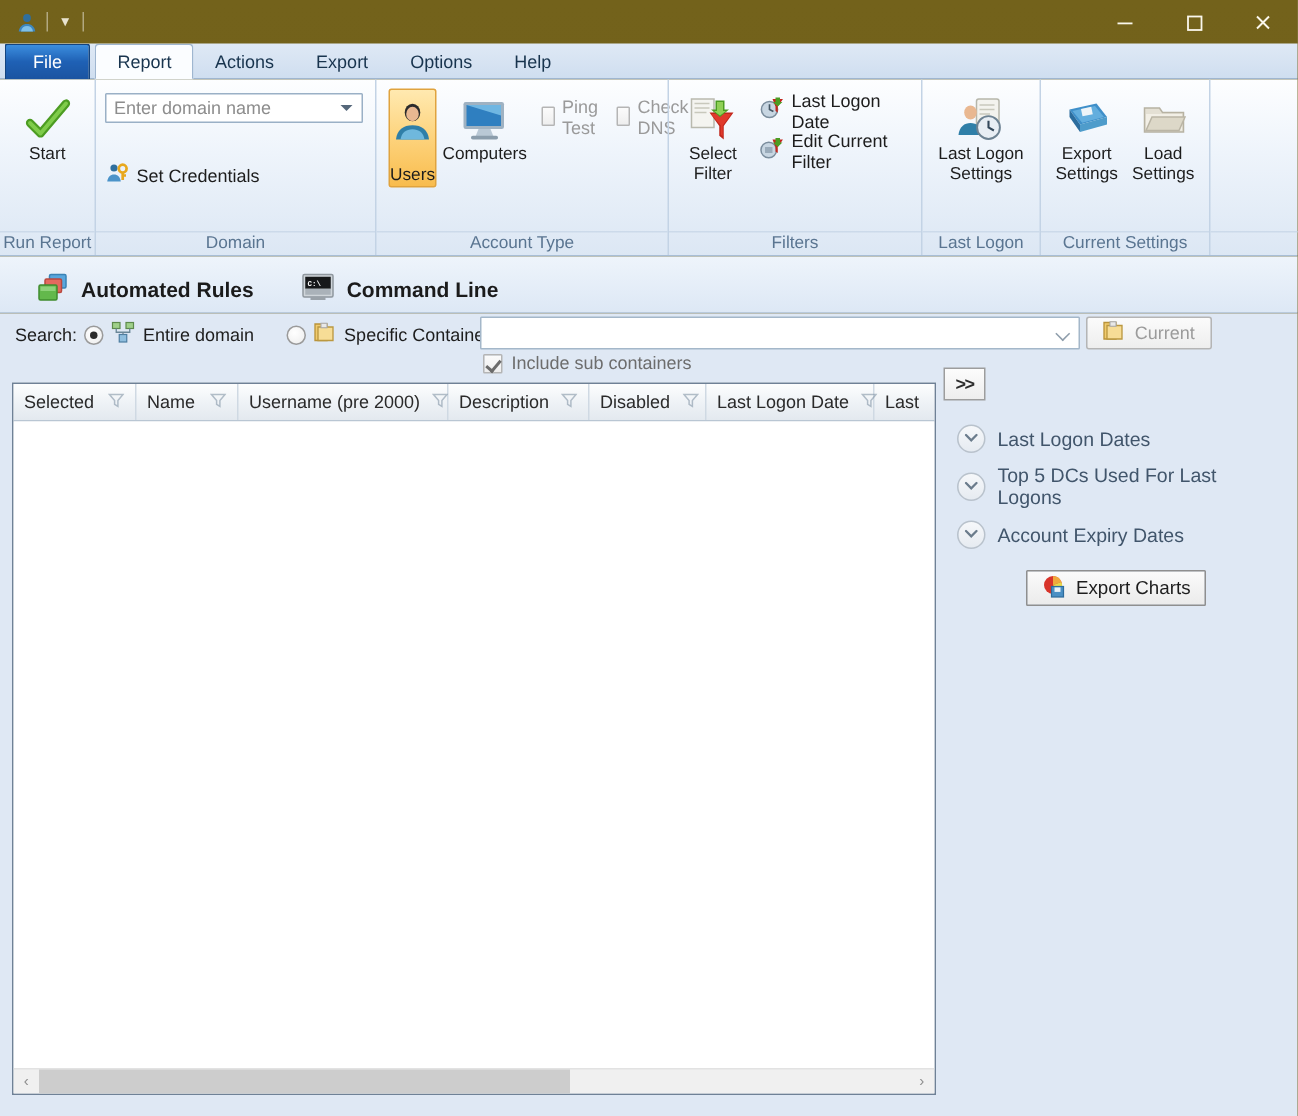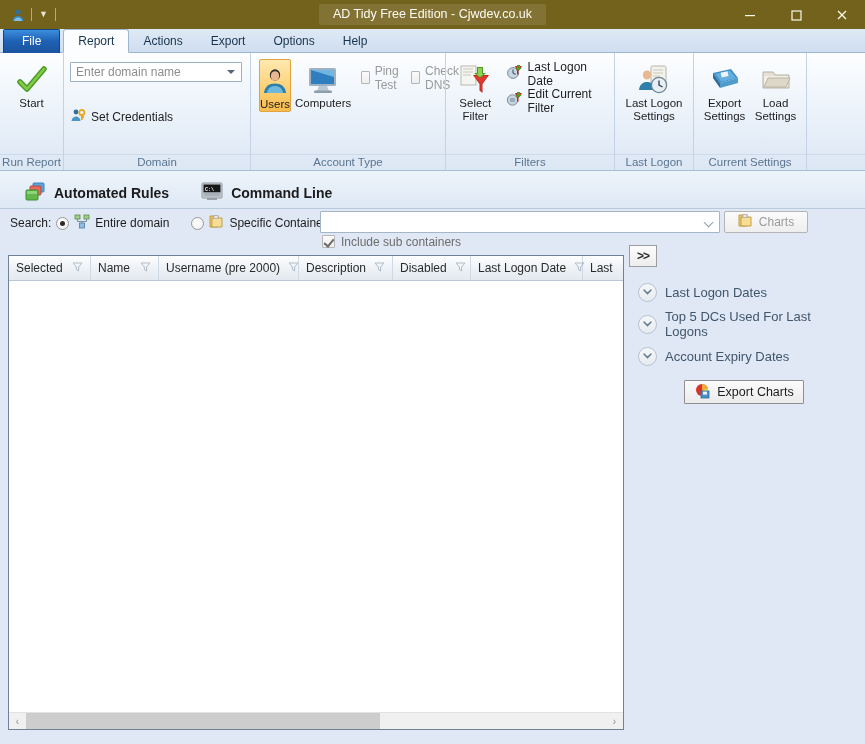--- a/index.html
+++ b/index.html
@@ -132,20 +132,21 @@
     display: flex; flex-direction: column; align-items: center;
     padding-top: 4px;
     font-size: 11.5px; color: #1d1d1d;
     text-align: center; line-height: 13px;
   }
   .bigbtn .ic { height: 34px; display: flex; align-items: center; justify-content: center; }
   .bigbtn.sel {
     background: linear-gradient(to bottom, #ffe9b0 0%, #fdd27a 52%, #f8bc4e 100%);
     border: 1px solid #e0a33e;
     border-radius: 2px;
+    gap: 13px;
   }
 
   .smallrow {
     display: flex; align-items: center; gap: 5px;
     font-size: 12px; color: #1d1d1d;
     height: 21px;
   }
   .smallrow.dim { color: #9a9a9a; }
 
   .combo {
@@ -256,21 +257,21 @@
     position: absolute; left: 724px; top: 2px;
     width: 84px; height: 22px;
     border: 1px solid #b5b5b5;
     background: linear-gradient(to bottom,#fbfbfb 0%,#eeeeee 100%);
     display: flex; align-items: center; justify-content: center; gap: 6px;
     font-size: 12px; color: #9b9b9b;
     border-radius: 2px;
   }
   #subcont {
     position: absolute; left: 322px; top: 26px;
-    display: flex; align-items: flex-start; gap: 6px;
+    display: flex; align-items: center; gap: 6px;
     font-size: 12px; color: #6d6d6d;
   }
 
   
   #lower {
     flex: 1 1 auto;
     display: flex;
     padding: 0 8px 14px 8px;
     gap: 0;
     position: relative;
@@ -372,23 +373,20 @@
           <circle cx="8" cy="5" r="2.6" fill="#2f6f9e"></circle>
           <path d="M2.5 14c.4-3.3 2.6-5 5.5-5s5.1 1.7 5.5 5z" fill="#3d86bd"></path>
           <path d="M4 14c.4-2.4 2-3.6 4-3.6s3.6 1.2 4 3.6z" fill="#7fc0e8"></path>
         </svg>
       </span>
       <span class="qat-sep"></span>
       <span class="qat-chev">▼</span>
       <span class="qat-sep"></span>
     </div>
 
-    <div id="titletext">
-      <span>AD Tidy Free Edition - Cjwdev.co.uk</span>
-    </div>
 
     <div id="wincontrols">
       <div class="winbtn">
         <svg width="14" height="14" viewBox="0 0 14 14">
             <rect x="2" y="7" width="10" height="1.2" fill="#faf7ec"></rect>
           </svg>
       </div>
       <div class="winbtn">
         <svg width="14" height="14" viewBox="0 0 14 14">
             <rect x="3" y="3" width="9" height="9" fill="none" stroke="#faf7ec" stroke-width="1.2"></rect>
@@ -646,21 +644,21 @@
       </div>
 
       <div id="browsebtn">
         <span>
           <svg width="15" height="15" viewBox="0 0 15 15">
             <path d="M1 2 L9 2 L9 13 L1 13 Z" fill="#f0cb6e" stroke="#b9933a" stroke-width=".9"></path>
             <path d="M3 4 L13 4 L13 13 L3 13 Z" fill="#f7dd96" stroke="#bb9840" stroke-width=".9"></path>
             <rect x="5" y="1.5" width="4" height="3" fill="#e8e8e8" stroke="#a9a9a9" stroke-width=".7"></rect>
           </svg>
         </span>
-        <span>Charts</span>
+        <span>Current</span>
       </div>
 
       <div id="subcont">
         <span class="cbox checked"></span>
         <span>Include sub containers</span>
       </div>
     </div>
 
     <div id="lower">
 

